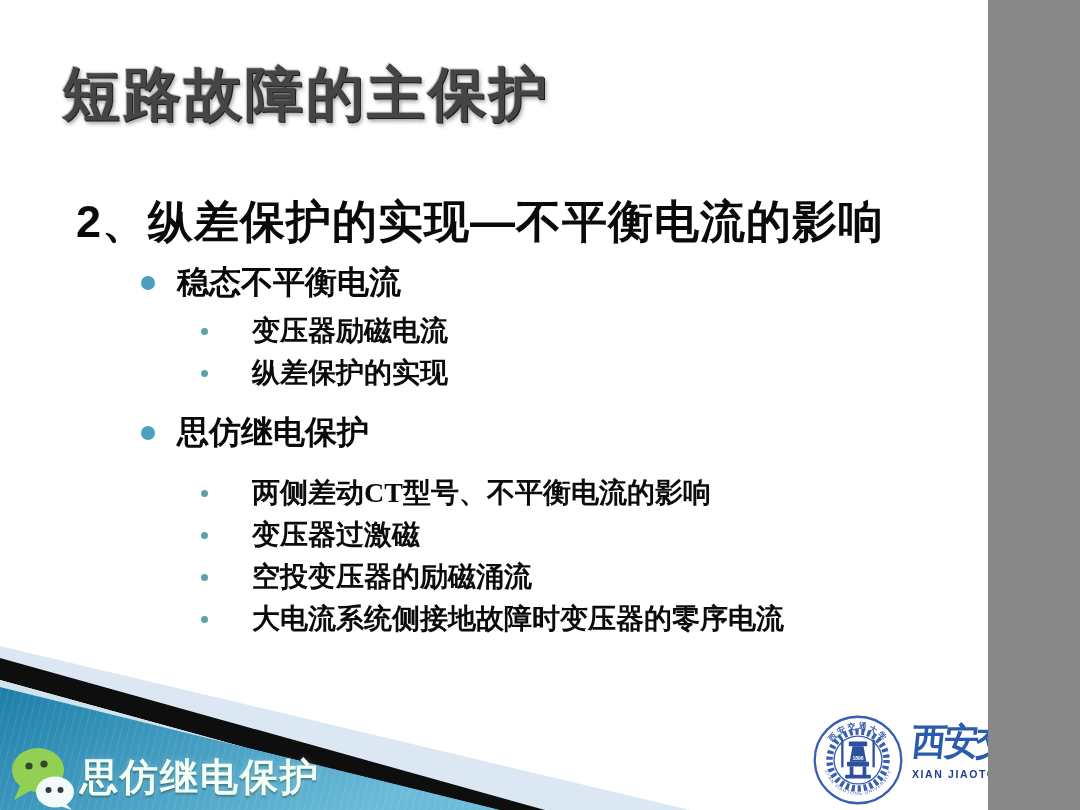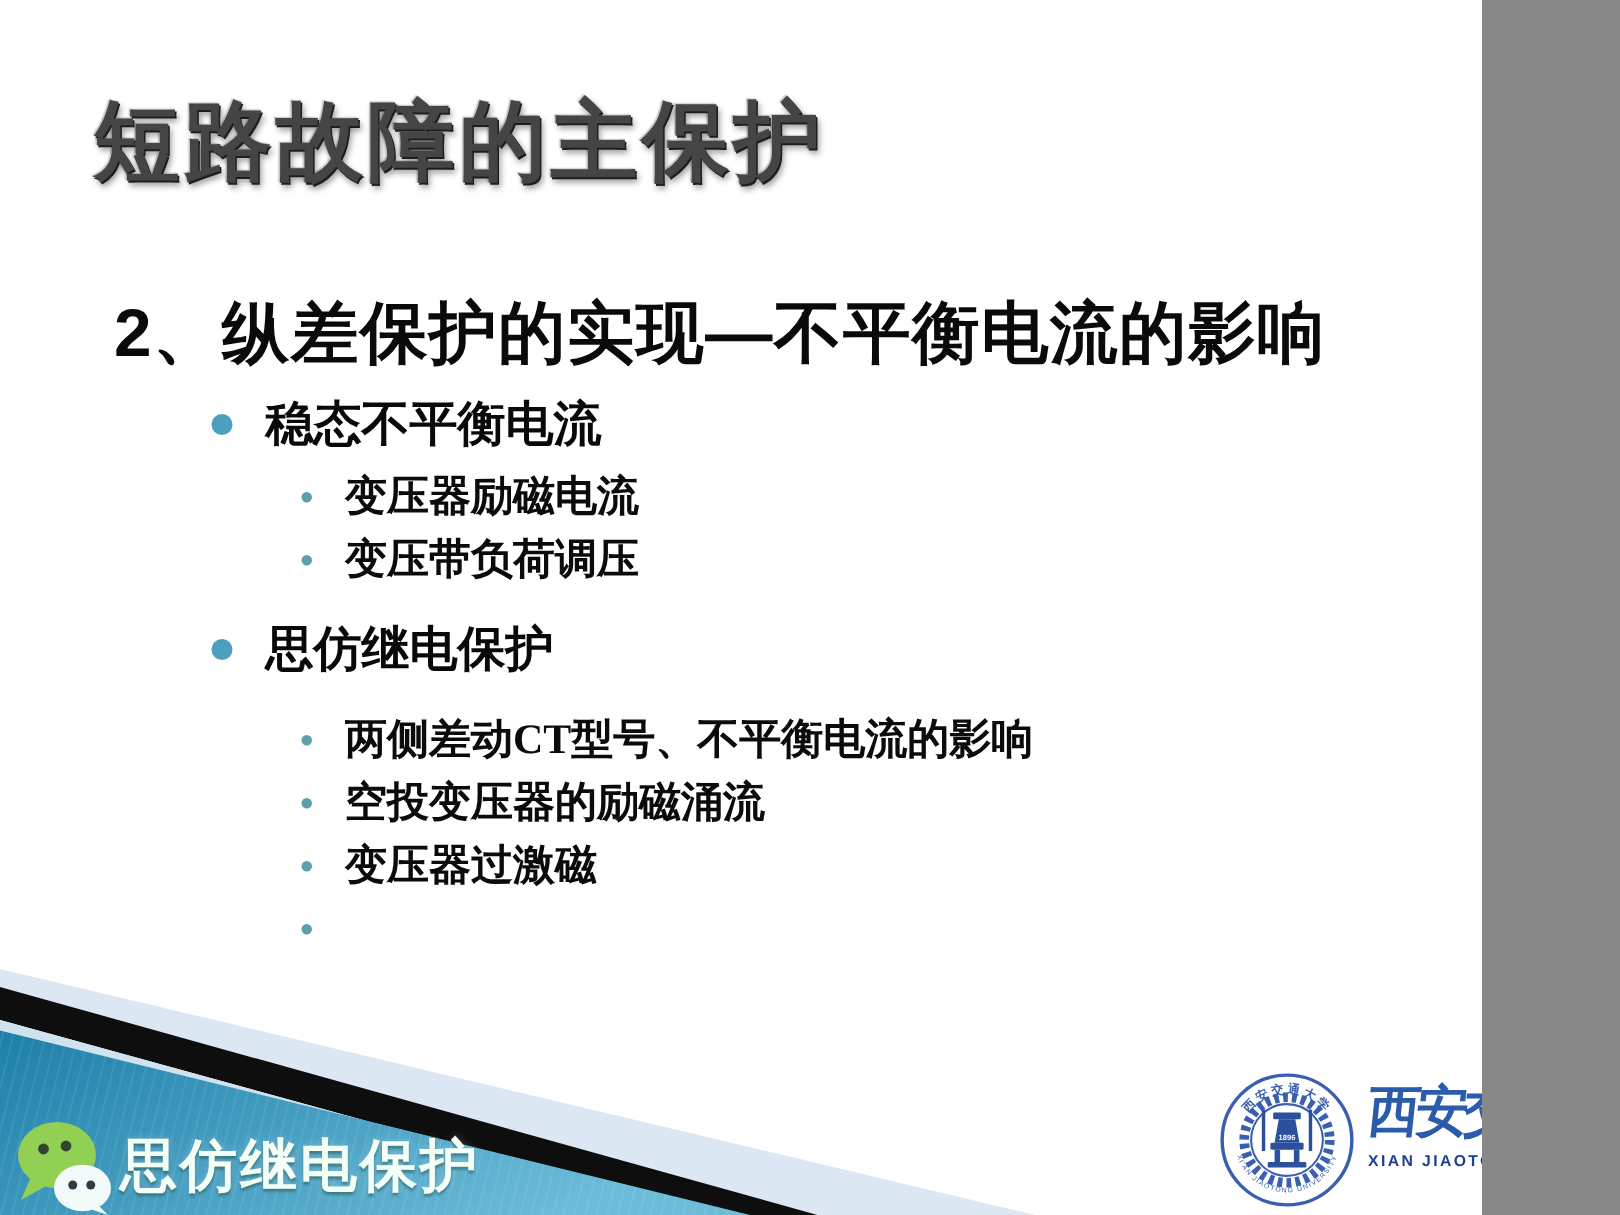--- a/index.html
+++ b/index.html
@@ -28,21 +28,21 @@
     position:absolute;left:141px;top:256px;width:860px;
     font-family:"Liberation Serif",serif;
     text-align:center;
   }
   .row{display:flex;align-items:center;white-space:nowrap;}
   .lvl1{height:54px;font-size:32px;font-weight:700;color:#090909;}
   .lvl1 .dot{
     width:14px;height:14px;border-radius:50%;
     background:#4ba0bd;margin:0 22px 0 0;flex:0 0 auto;
   }
-  .lvl2{height:42px;font-size:28px;font-weight:700;color:#0b0b0b;padding-left:60px;}
+  .lvl2{height:42px;font-size:28px;font-weight:700;color:#0b0b0b;padding-left:60px;gap:22px;}
   .lvl2 .dot{
     width:7px;height:7px;border-radius:50%;
     background:#5e9fad;margin:0 22px 0 0;flex:0 0 auto;
   }
   .gap-before{margin-top:12px;}
   
   .decor{position:absolute;left:0;top:0;width:1080px;height:810px;pointer-events:none;}
   
   .footer-brand{position:absolute;left:10px;top:744px;display:flex;align-items:flex-start;}
   .brand-label{
@@ -80,41 +80,42 @@
     <div class="row lvl1">
       <span class="dot"></span>
       <span>稳态不平衡电流</span>
     </div>
     <div class="row lvl2">
       <span class="dot"></span>
       <span>变压器励磁电流</span>
     </div>
     <div class="row lvl2">
       <span class="dot"></span>
-      <span>变压带负荷调压</span>
+      <span>纵差保护的实现</span>
     </div>
 
     <div class="row lvl1 gap-before">
       <span class="dot"></span>
       <span>思仿继电保护</span>
     </div>
     <div class="row lvl2 gap-before">
       <span class="dot"></span>
       <span>两侧差动CT型号、不平衡电流的影响</span>
     </div>
     <div class="row lvl2">
       <span class="dot"></span>
+      <span>变压器过激磁</span>
+    </div>
+    <div class="row lvl2">
+      <span class="dot"></span>
       <span>空投变压器的励磁涌流</span>
     </div>
     <div class="row lvl2">
       <span class="dot"></span>
-      <span>变压器过激磁</span>
-    </div>
-    <div class="row lvl2">
-      <span class="dot"></span>
+      <span>大电流系统侧接地故障时变压器的零序电流</span>
     </div>
   </div>
 
   <svg class="decor" viewBox="0 0 1080 810" width="1080" height="810">
     <defs>
       <linearGradient id="tealGrad" x1="0" y1="0" x2="1" y2="0.45">
         <stop offset="0" stop-color="#1d7fa9"></stop>
         <stop offset="1" stop-color="#6cbcd9"></stop>
       </linearGradient>
       <pattern id="hatch" width="7" height="7" patternTransform="rotate(14)" patternUnits="userSpaceOnUse">

